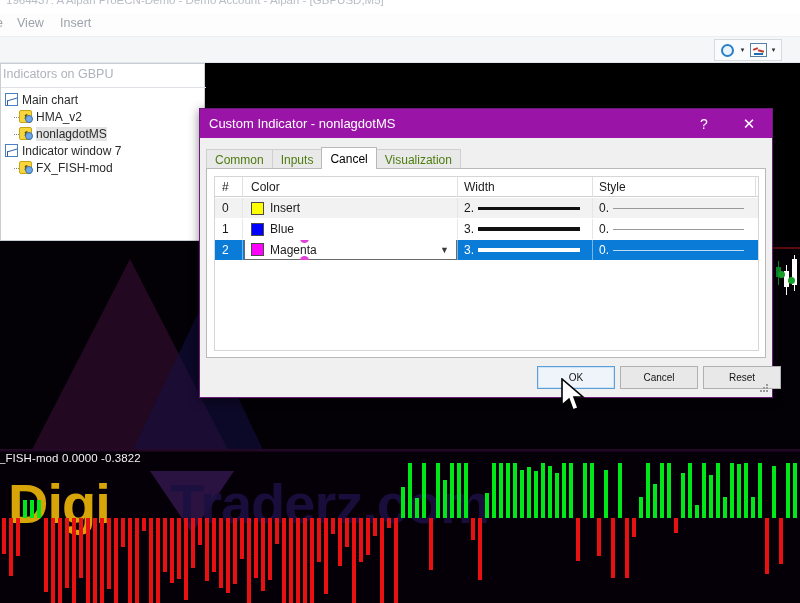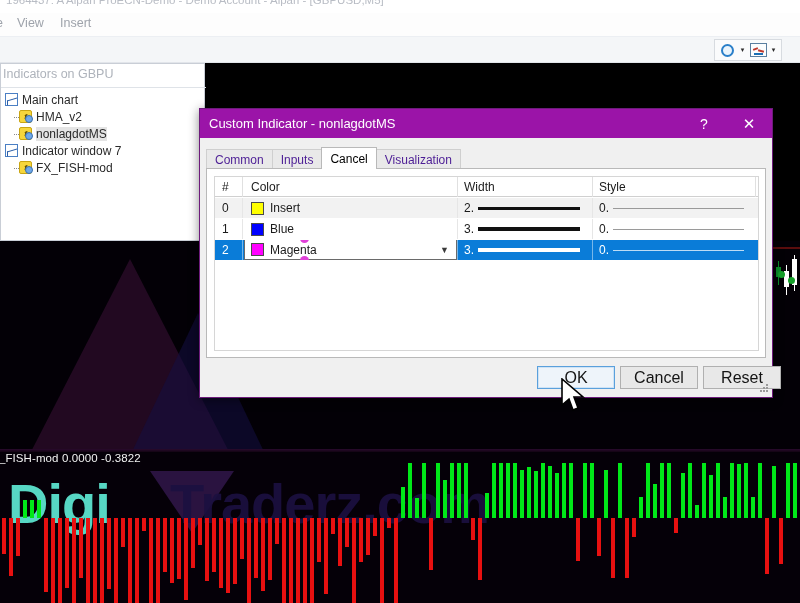--- a/index.html
+++ b/index.html
@@ -130,21 +130,21 @@
   }
   .ind-sub {
     position: absolute; left: 0; top: 222px; width: 800px; height: 381px;
     overflow: hidden;
   }
   .watermark {
     position: absolute; left: 8px; top: 8px;
     font-size: 56px; font-weight: bold; letter-spacing: -1px;
     color: #1b1040; white-space: nowrap; opacity: .92;
   }
-  .watermark .w1 { color: #5eead4; }
+  .watermark .w1 { color: #eab308; }
   .wm-tri {
     position: absolute; left: 150px; top: 8px;
     width: 0; height: 0;
     border-left: 42px solid transparent; border-right: 42px solid transparent;
     border-top: 62px solid #2a1340;
   }
   .hist { position: absolute; left: 0; top: 0; width: 800px; height: 381px; }
   .bar { position: absolute; width: 4px; }
 
   
@@ -171,21 +171,21 @@
   .tbtn {
     width: 44px; height: 29px; display: flex; align-items: center; justify-content: center;
     color: #ffffff; font-size: 14px;
   }
   .tbtn.close { width: 46px; font-size: 15px; }
 
   .dlg-body { position: absolute; left: 0; top: 29px; width: 572px; height: 259px; background: #f0f0f0; }
 
   .tabs { position: absolute; left: 6px; top: 9px; height: 22px; display: flex; align-items: flex-end; }
   .tab {
-    height: 20px; padding: 0 8px; font-size: 12px; color: #4c1d95;
+    height: 20px; padding: 0 8px; font-size: 12px; color: #4d7c0f;
     background: #e9e9e9; border: 1px solid #cfcfcf; border-bottom: none;
     display: flex; align-items: center; margin-right: -1px;
   }
   .tab.active {
     background: #ffffff; height: 22px; border-color: #b9b9b9; color: #000;
     position: relative; z-index: 3;
   }
   .tabpane {
     position: absolute; left: 6px; top: 30px; width: 560px; height: 190px;
     background: #ffffff; border: 1px solid #b9b9b9;
@@ -223,21 +223,21 @@
   }
   .handle {
     position: absolute; width: 9px; height: 9px; border-radius: 50%;
     background: #e040d8; z-index: 7;
   }
 
   .dlg-buttons { position: absolute; left: 0; top: 228px; width: 572px; height: 30px; }
   .dbtn {
     position: absolute; top: 0; width: 78px; height: 23px;
     background: #e8e8e8; border: 1px solid #b0b0b0;
-    font-size: 16px; color: #141414;
+    font-size: 10px; color: #141414;
     display: flex; align-items: center; justify-content: center;
   }
   .dbtn.primary { border: 1px solid #5aa0dc; background: #eef4fa; box-shadow: 0 0 0 1px #cfe3f5 inset; }
   .b-ok { left: 337px; }
   .b-cancel { left: 420px; }
   .b-reset { left: 503px; }
   .grip {
     position: absolute; right: 3px; bottom: 2px; width: 10px; height: 10px;
   }
   .grip i { position: absolute; width: 2px; height: 2px; background: #9a9a9a; }

